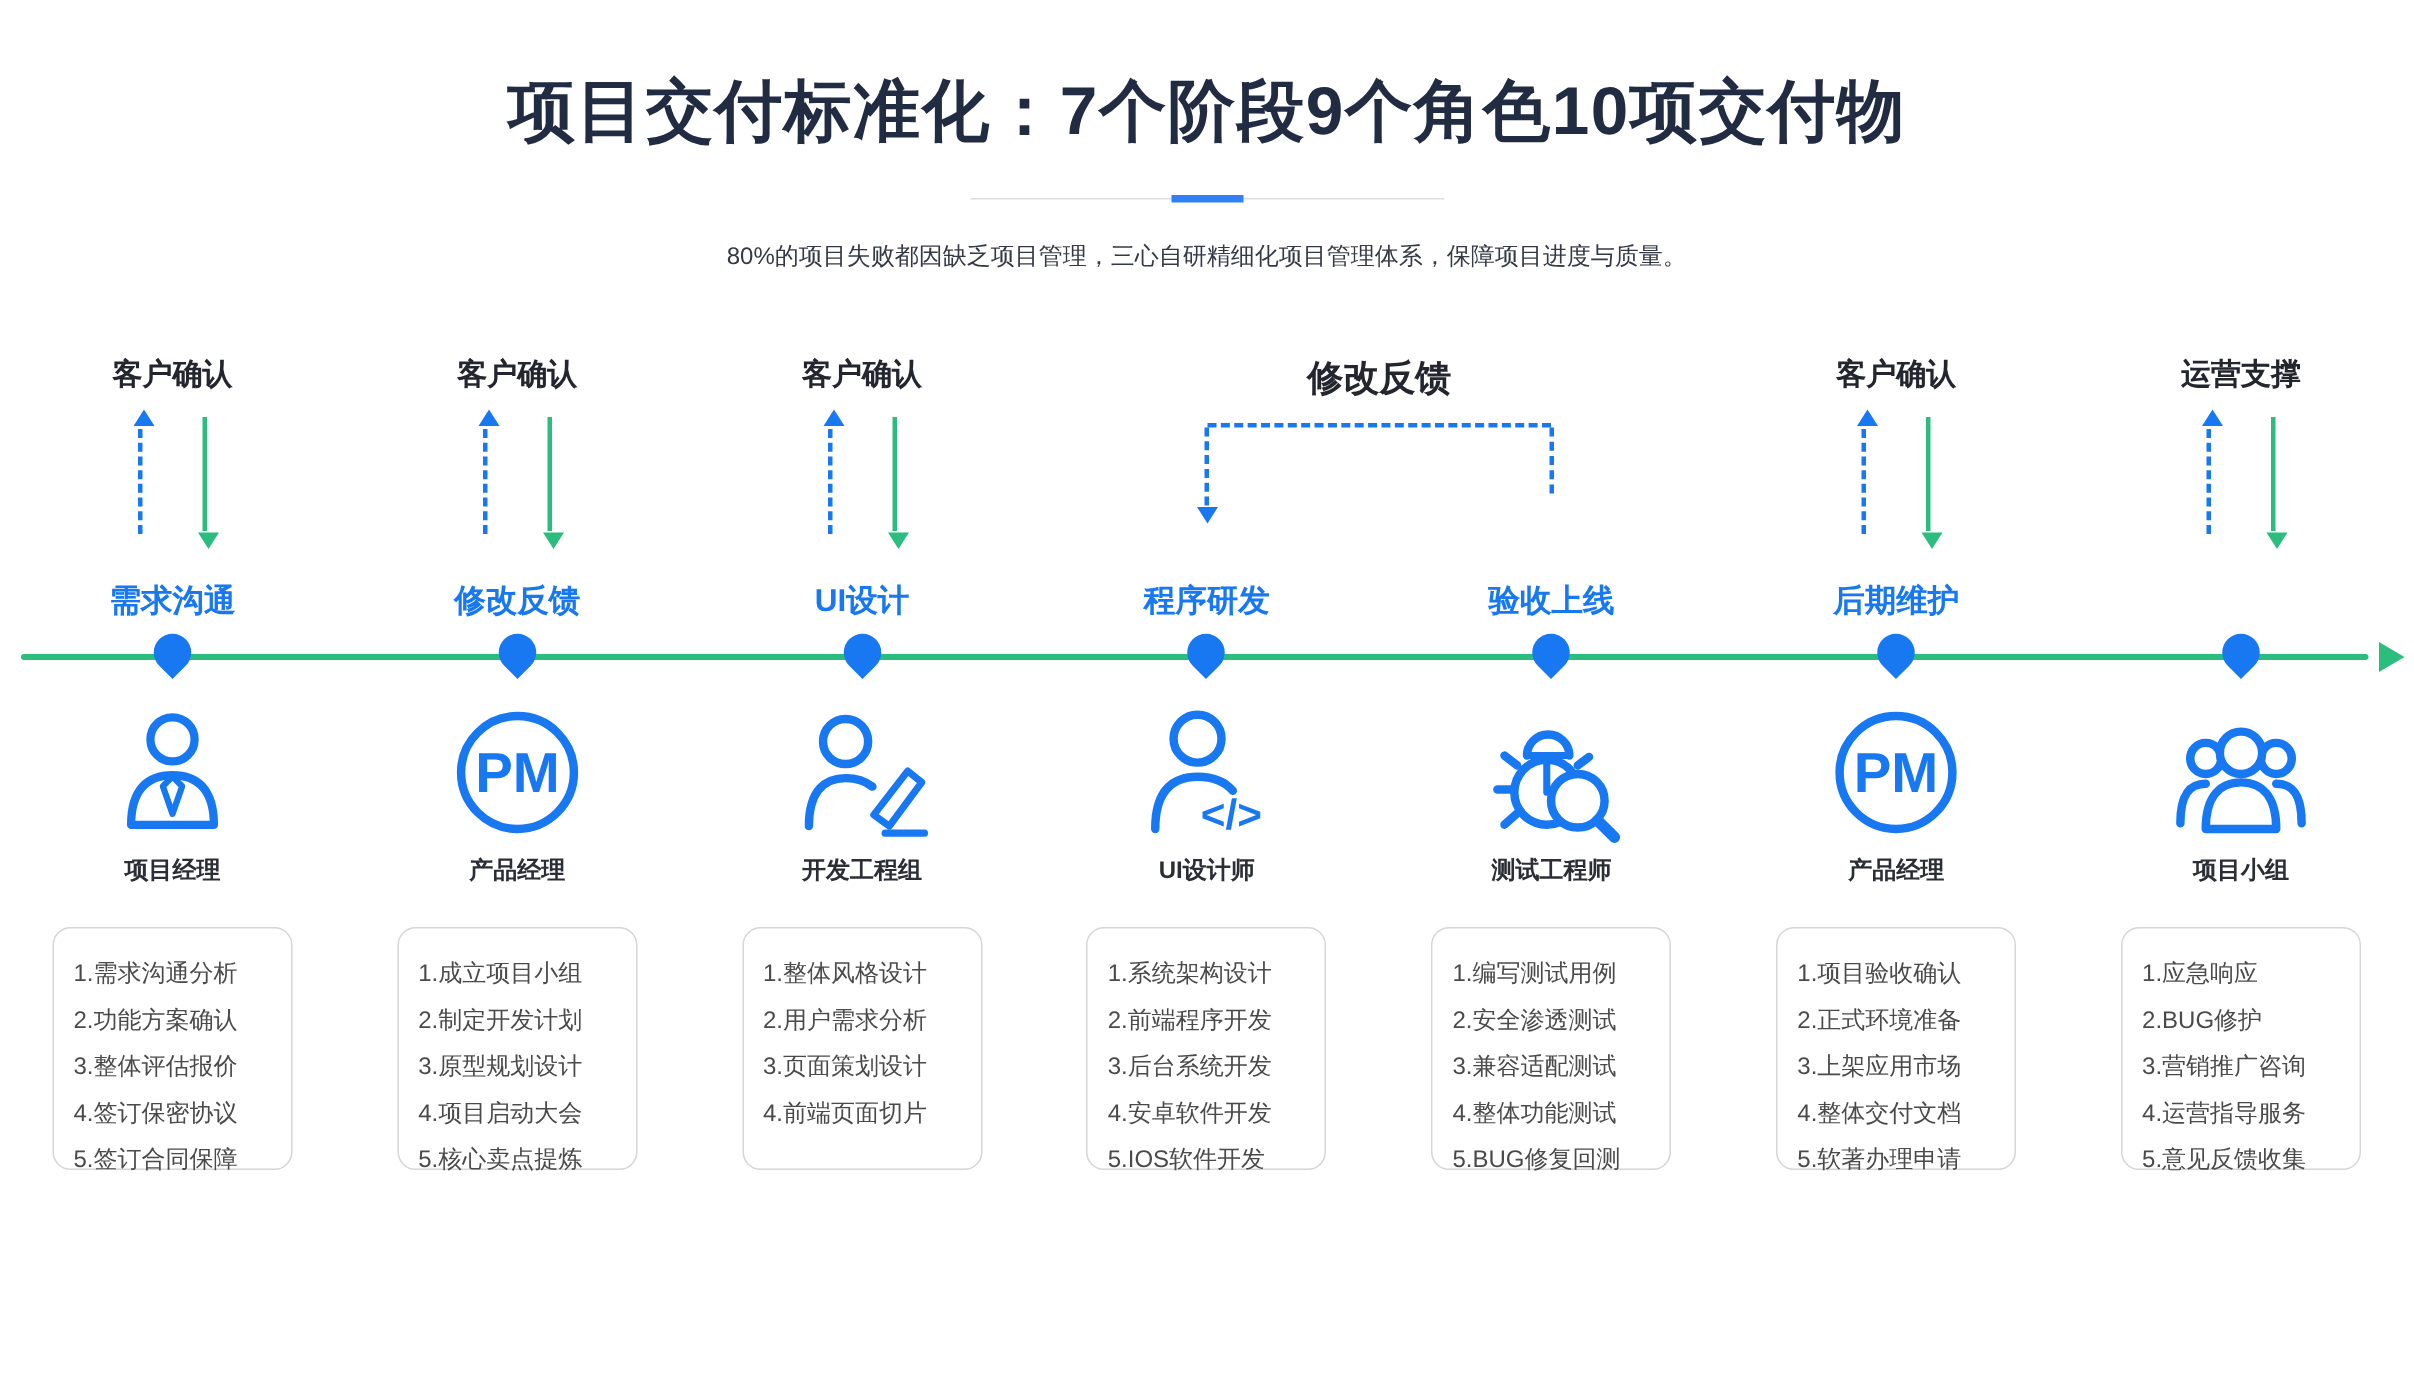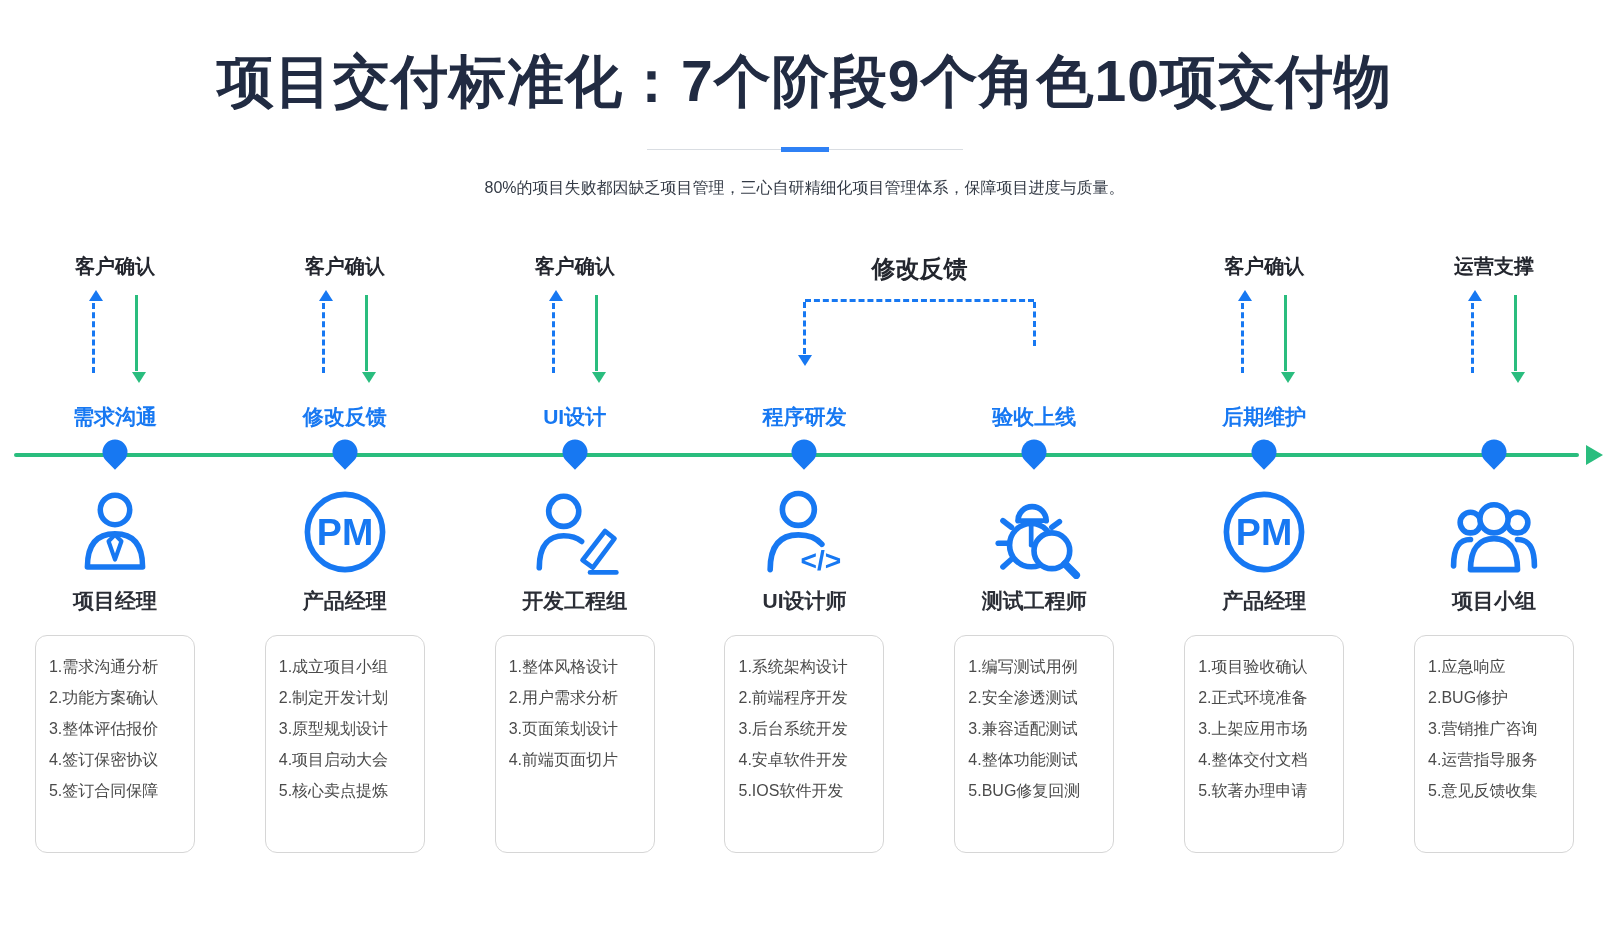--- a/index.html
+++ b/index.html
@@ -1,21 +1,21 @@
 <!DOCTYPE html>
 <html><head>
 <meta charset="utf-8">
 <style>
   * { margin:0; padding:0; box-sizing:border-box; }
   body { background:#ffffff; font-family:"Liberation Sans","DejaVu Sans",sans-serif; }
   .page { position:relative; width:1609px; height:927px; background:#fff; overflow:hidden; }
 
   
   .header { text-align:center; padding-top:44px; }
-  .title { font-size:57px; font-weight:bold; color:#212b42; letter-spacing:1px; }
+  .title { font-size:45px; font-weight:bold; color:#212b42; letter-spacing:1px; }
   .divider { position:relative; width:316px; height:5px; margin:26px auto 0; }
   .divider .rail { position:absolute; left:0; right:0; top:2px; height:1px; background:#d9dde2; }
   .divider .accent { position:absolute; left:50%; top:0; width:48px; height:5px; margin-left:-24px; background:#2f81f5; }
   .subtitle { margin-top:26px; font-size:16px; color:#333a45; }
 
   
   .board { margin-top:54px; }
   .row { display:grid; grid-template-columns:repeat(7,1fr); }
   .upper { position:relative; }
 
@@ -51,26 +51,26 @@
   .pin-cell { position:relative; }
   .pin { position:absolute; left:50%; top:50%; width:25px; height:25px; background:#1778f2;
       border-radius:50% 50% 50% 0; transform:translate(-50%,-62%) rotate(-45deg); z-index:2; }
 
   
   .icons { height:102px; margin-top:2px; }
   .icon-cell { display:flex; justify-content:center; align-items:flex-end; }
   .icon-cell svg { display:block; }
 
   .roles { height:36px; margin-top:8px; }
-  .role-name { text-align:center; font-size:21px; font-weight:bold; color:#2b2e36; }
+  .role-name { text-align:center; font-size:16px; font-weight:bold; color:#2b2e36; }
 
   
   .cards { margin-top:12px; }
   .card-cell { display:flex; justify-content:center; }
-  .card { width:160px; height:218px; border:1.5px solid #d6d6d6; border-radius:12px; padding:15px 6px 0 13px; background:#fff; }
+  .card { width:160px; height:162px; border:1.5px solid #d6d6d6; border-radius:12px; padding:15px 6px 0 13px; background:#fff; }
   .card ul { list-style:none; }
   .card li { font-size:16px; line-height:31px; color:#4a4a4a; white-space:nowrap; }
 </style>
 </head>
 <body>
 
 <div class="page">
 
   <div class="header">
     <div class="title">项目交付标准化：7个阶段9个角色10项交付物</div>

